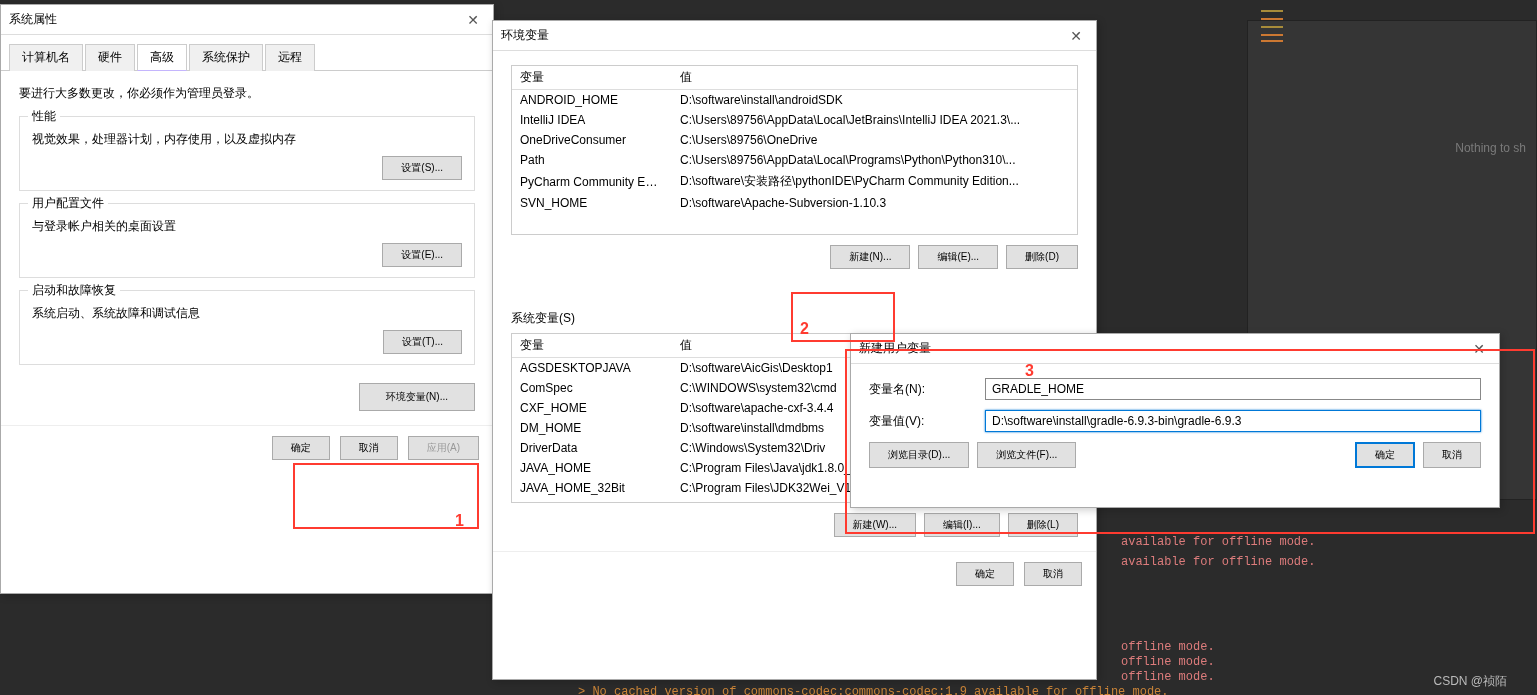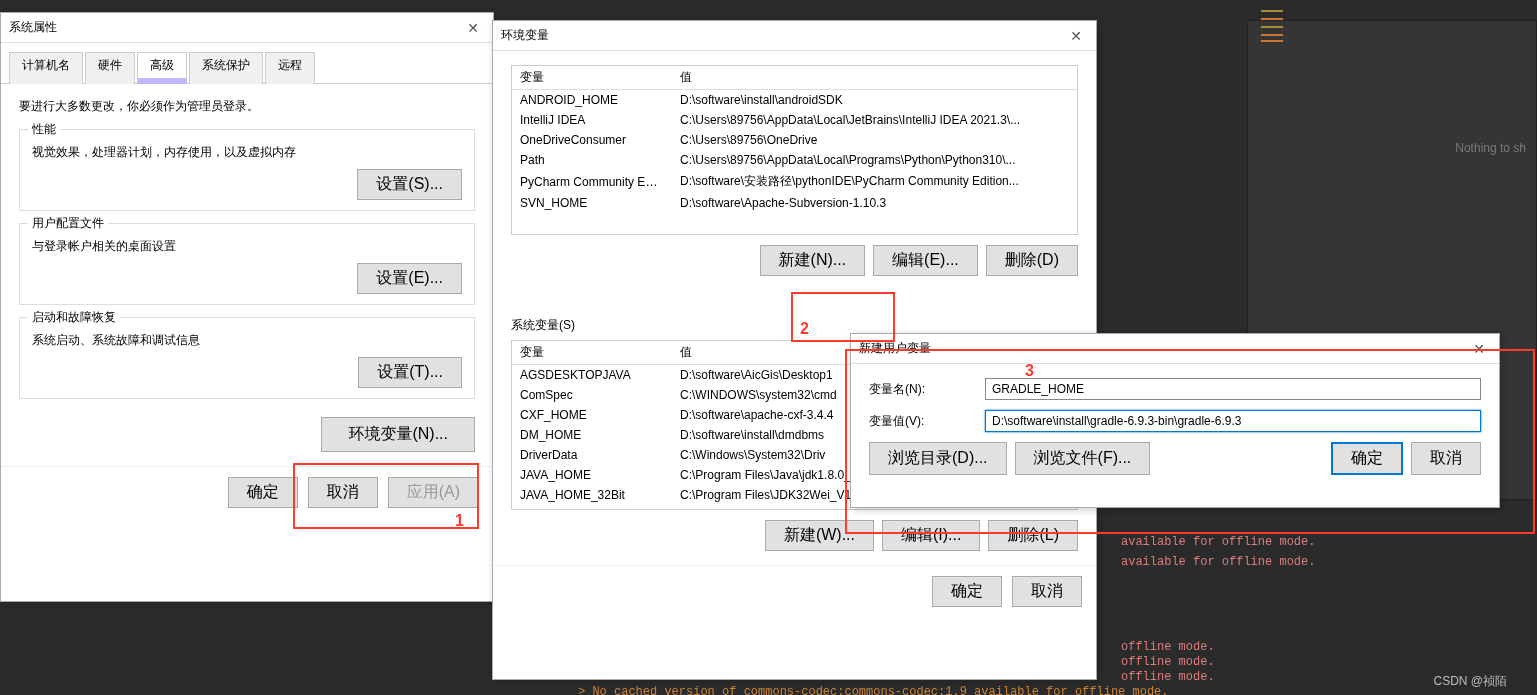--- a/index.html
+++ b/index.html
@@ -39,42 +39,42 @@
 .tab {
   padding: 4px 12px;
   border: 1px solid #ccc;
   border-bottom: none;
   background: #f0f0f0;
   margin-right: 2px;
   cursor: pointer;
   position: relative;
   top: 1px;
 }
-.tab.active { background: #fff; border-bottom: 6px solid #c4b5fd; text-align: right; }
+.tab.active { background: #fff; border-bottom: 1px solid #c4b5fd; text-align: right; }
 .content { padding: 14px 18px; }
 .desc { margin-bottom: 14px; }
 .group {
   border: 1px solid #ddd;
   padding: 14px 12px 10px 12px;
   margin-bottom: 12px;
   position: relative;
 }
 .group-title {
   position: absolute;
   top: -9px;
   left: 8px;
   background: #fff;
   padding: 0 4px;
   font-size: 12px;
 }
 .btn {
   background: #e1e1e1;
   border: 1px solid #aaa;
   padding: 4px 18px;
-  font-size: 16px;
+  font-size: 10px;
   cursor: pointer;
 }
 .btn.primary { border: 2px solid #0078d7; }
 .btn:disabled { color: #999; }
 .row-right { display: flex; justify-content: flex-end; gap: 8px; margin-top: 8px; }
 .bottom-btns {
   display: flex;
   justify-content: flex-end;
   gap: 10px;
   padding: 10px 14px;
@@ -168,21 +168,21 @@
   <div class="minimap-mark" style="top:40px;background:#cc7832"></div>
 </div>
 <span class="bg-text err" style="left:1098px;top:535px">available for offline mode.</span>
 <span class="bg-text err" style="left:1098px;top:555px">available for offline mode.</span>
 <span class="bg-text err" style="left:1098px;top:640px">offline mode.</span>
 <span class="bg-text err" style="left:1098px;top:655px">offline mode.</span>
 <span class="bg-text err" style="left:1098px;top:670px">offline mode.</span>
 <span class="bg-text yellowish" style="left:555px;top:685px">&gt; No cached version of commons-codec:commons-codec:1.9 available for offline mode.</span>
 <span class="watermark" style="right:30px;bottom:5px">CSDN @祯陌</span>
 
-<div class="dialog" style="left:0;top:12px;width:494px;height:590px">
+<div class="dialog" style="left:0;top:4px;width:494px;height:590px">
   <div class="titlebar">
     <span>系统属性</span>
     <span class="close-x">✕</span>
   </div>
   <div class="tabs">
     <div class="tab">计算机名</div>
     <div class="tab">硬件</div>
     <div class="tab active">高级</div>
     <div class="tab">系统保护</div>
     <div class="tab">远程</div>

